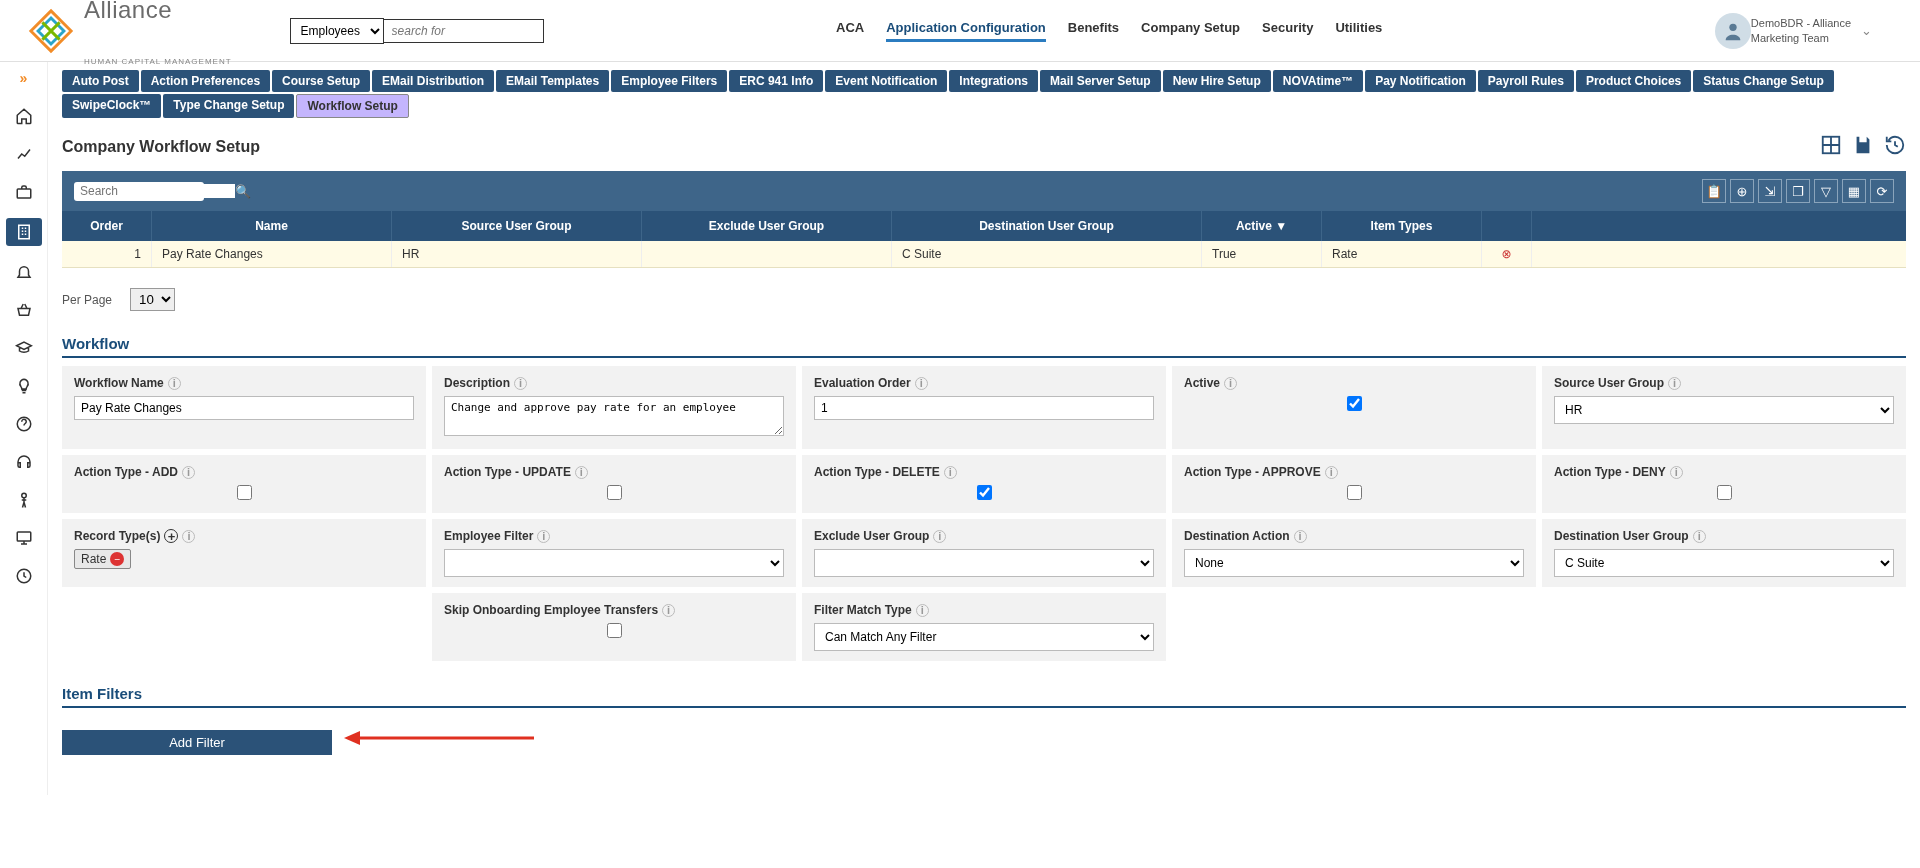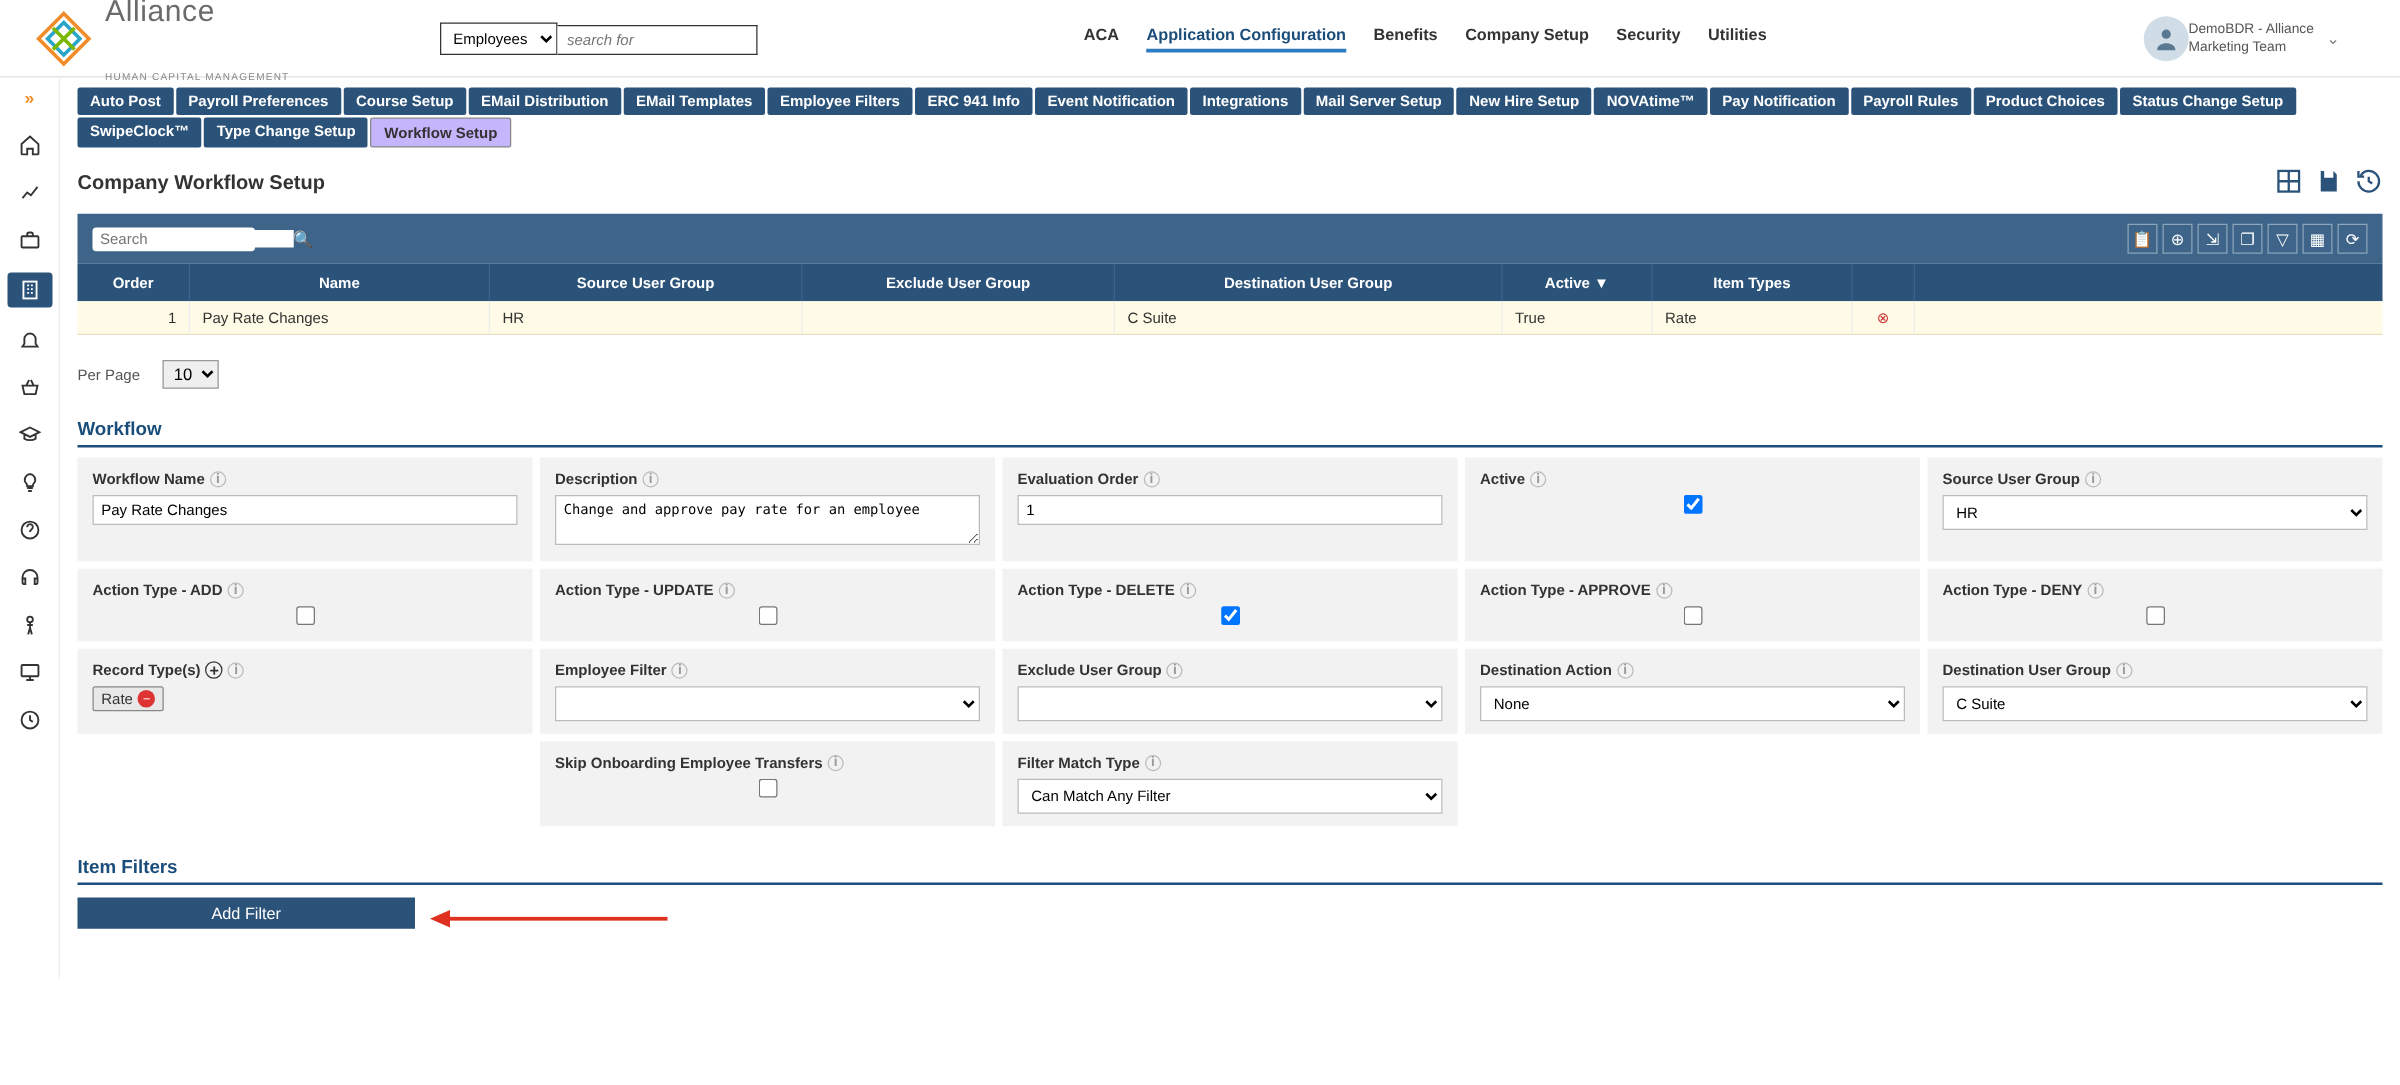--- a/index.html
+++ b/index.html
@@ -5,21 +5,21 @@
 * { box-sizing: border-box; margin: 0; padding: 0; font-family: "Segoe UI", Arial, sans-serif; }
 body { background: #fff; color: #333; font-size: 13px; }
 
 
 .header { display: flex; align-items: center; padding: 8px 28px; border-bottom: 1px solid #e0e0e0; height: 62px; }
 .logo { display: flex; align-items: center; gap: 10px; }
 .logo svg { width: 46px; height: 46px; }
 .logo-text { display: flex; flex-direction: column; }
 .logo-text .brand { font-size: 24px; color: #6b6b6b; font-weight: 400; letter-spacing: 0.5px; }
 .logo-text .sub { font-size: 8px; color: #888; letter-spacing: 1px; margin-top: 33px; }
-.search-group { display: flex; align-items: flex-end; margin-left: 120px; }
+.search-group { display: flex; align-items: center; margin-left: 58px; }
 .search-group select { border: 1px solid #333; padding: 4px 6px; font-size: 12px; background: #fff; }
 .search-group input { border: 1px solid #333; border-left: none; padding: 4px 8px; font-size: 12px; width: 160px; font-style: italic; }
 .top-nav { display: flex; gap: 22px; margin-left: auto; margin-right: 40px; }
 .top-nav a { color: #333; text-decoration: none; font-size: 13px; font-weight: 600; padding-bottom: 4px; }
 .top-nav a.active { color: #1a4d7a; border-bottom: 3px solid #2b7cc0; }
 .user-box { display: flex; align-items: center; margin-left: auto; margin-right: 20px; }
 .avatar { width: 36px; height: 36px; border-radius: 50%; background: #d0dde6; display: flex; align-items: center; justify-content: center; }
 .avatar svg { width: 22px; height: 22px; fill: #5a7a94; }
 .user-info { font-size: 11px; color: #555; line-height: 1.3; }
 .user-box .chev { margin-left: 10px; color: #888; }
@@ -209,21 +209,21 @@
         <svg viewBox="0 0 24 24" fill="none" stroke="currentColor" stroke-width="2">
           <circle cx="12" cy="12" r="9"></circle>
           <path d="M12 7v5l3 2"></path>
         </svg>
       </div>
   </div>
 
   <div class="main">
     <div class="subtabs" id="subtabs">
         <a href="#">Auto Post</a>
-        <a href="#">Payroll Preferences</a>
+        <a href="#">Action Preferences</a>
         <a href="#">Course Setup</a>
         <a href="#">EMail Distribution</a>
         <a href="#">EMail Templates</a>
         <a href="#">Employee Filters</a>
         <a href="#">ERC 941 Info</a>
         <a href="#">Event Notification</a>
         <a href="#">Integrations</a>
         <a href="#">Mail Server Setup</a>
         <a href="#">New Hire Setup</a>
         <a href="#">NOVAtime™</a>
@@ -423,19 +423,19 @@
             <span>Filter Match Type</span> 
             <span class="info-ic">i</span>
           </label>
         <select class="large-select"><option>Can Match Any Filter</option></select>
       </div>
       <div class="form-cell" style="background:transparent;"></div>
       <div class="form-cell" style="background:transparent;"></div>
     </div>
 
     <div class="section-title">Item Filters</div>
-    <div style="display:flex;align-items:flex-end;">
+    <div style="display:flex;align-items:center;margin-top:12px;">
       <button class="add-filter-btn">Add Filter</button>
       <span class="annotation-arrow"></span>
     </div>
 
   </div>
 </div>
 
 </body></html>

